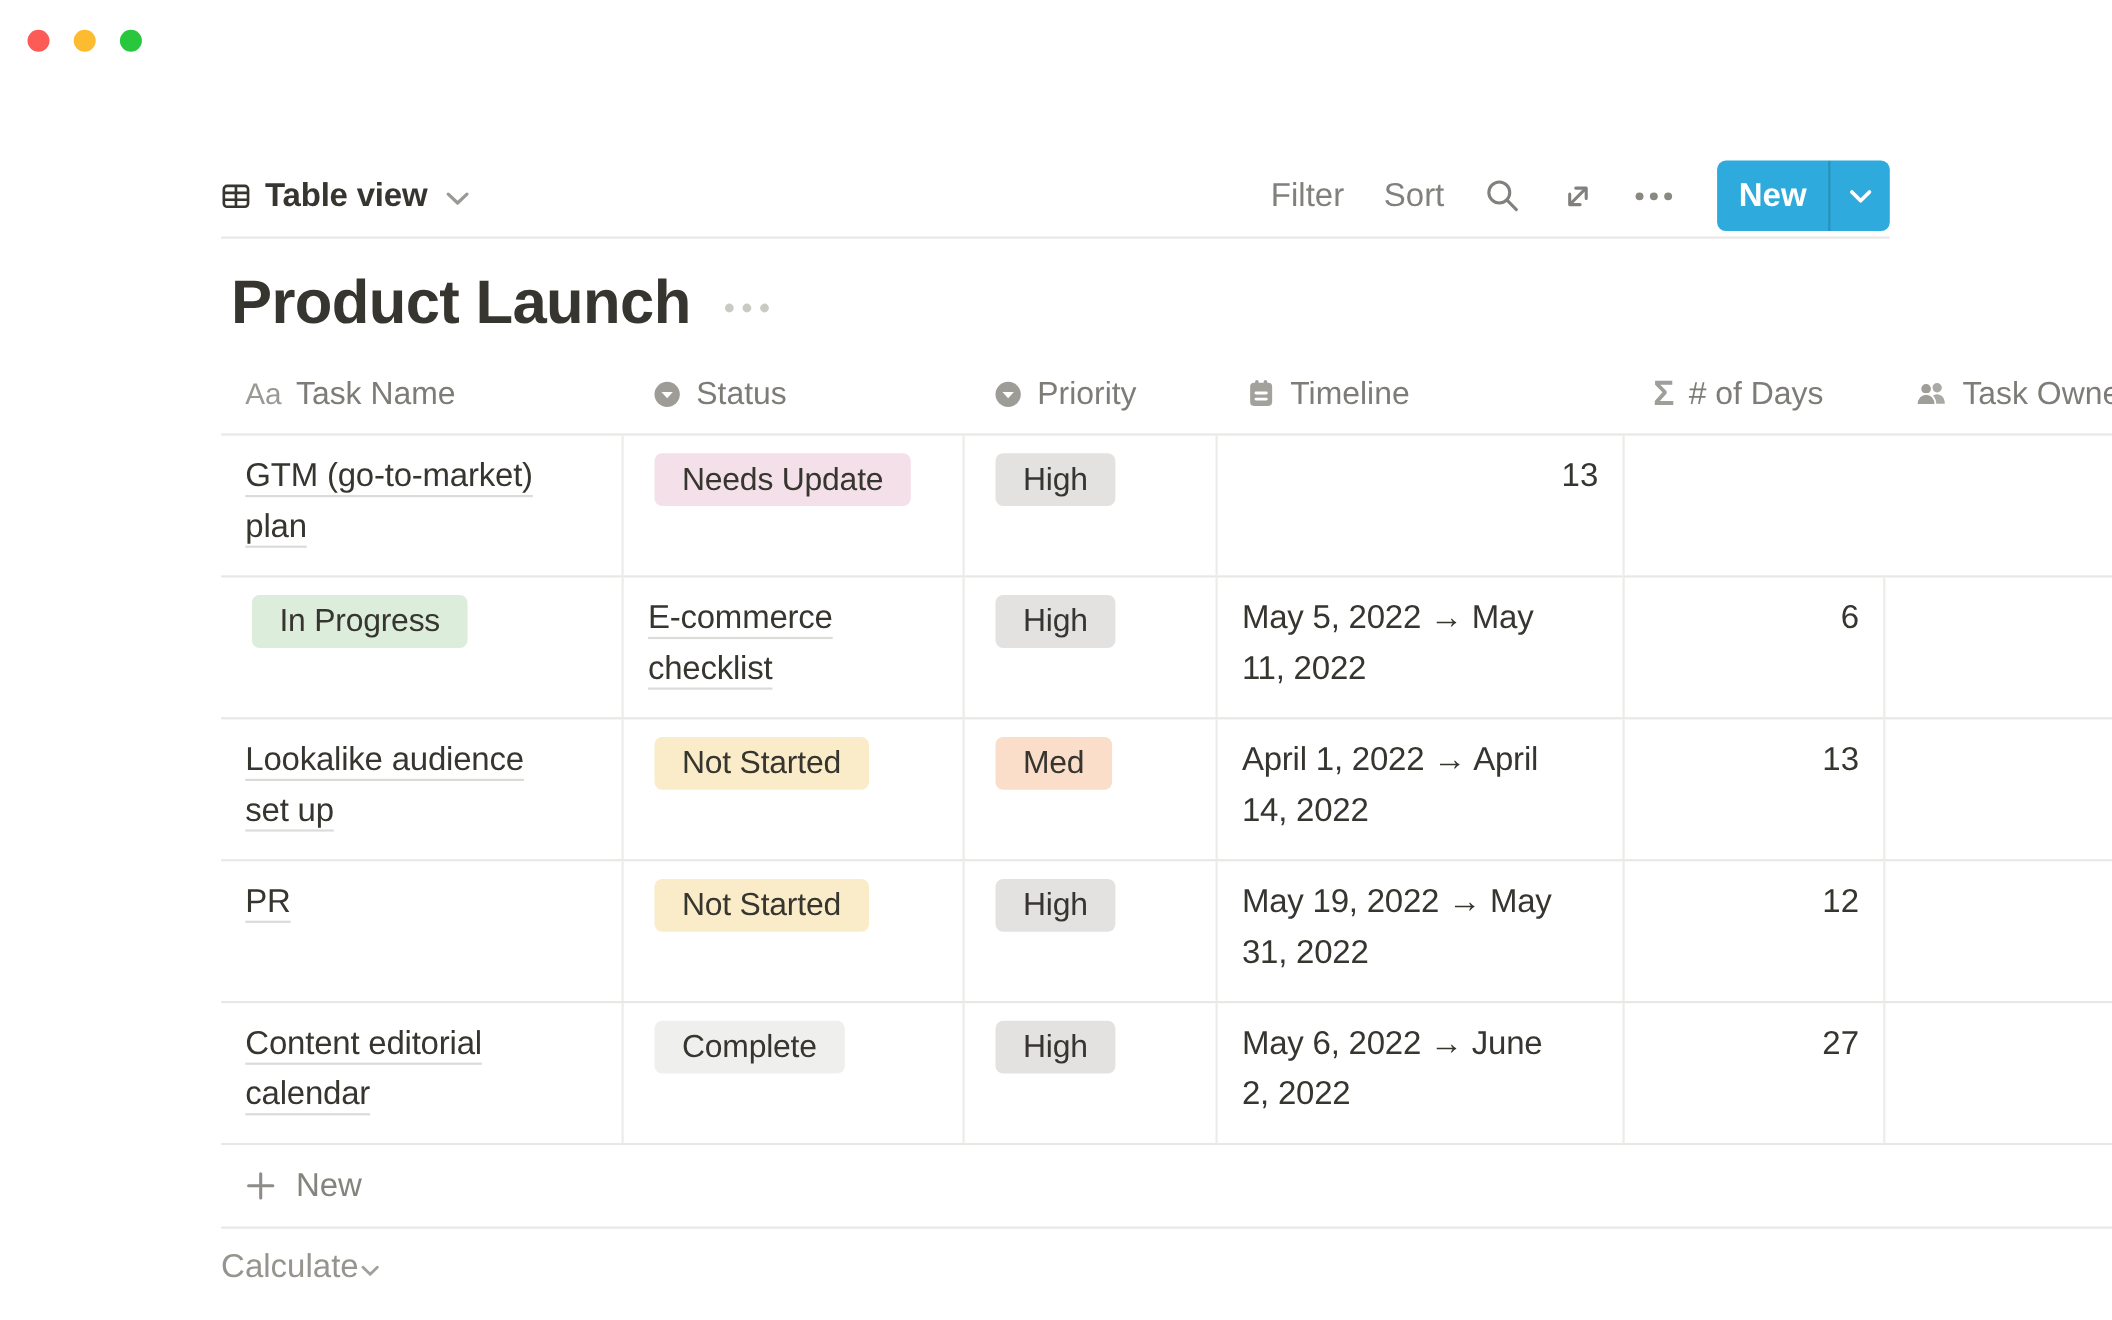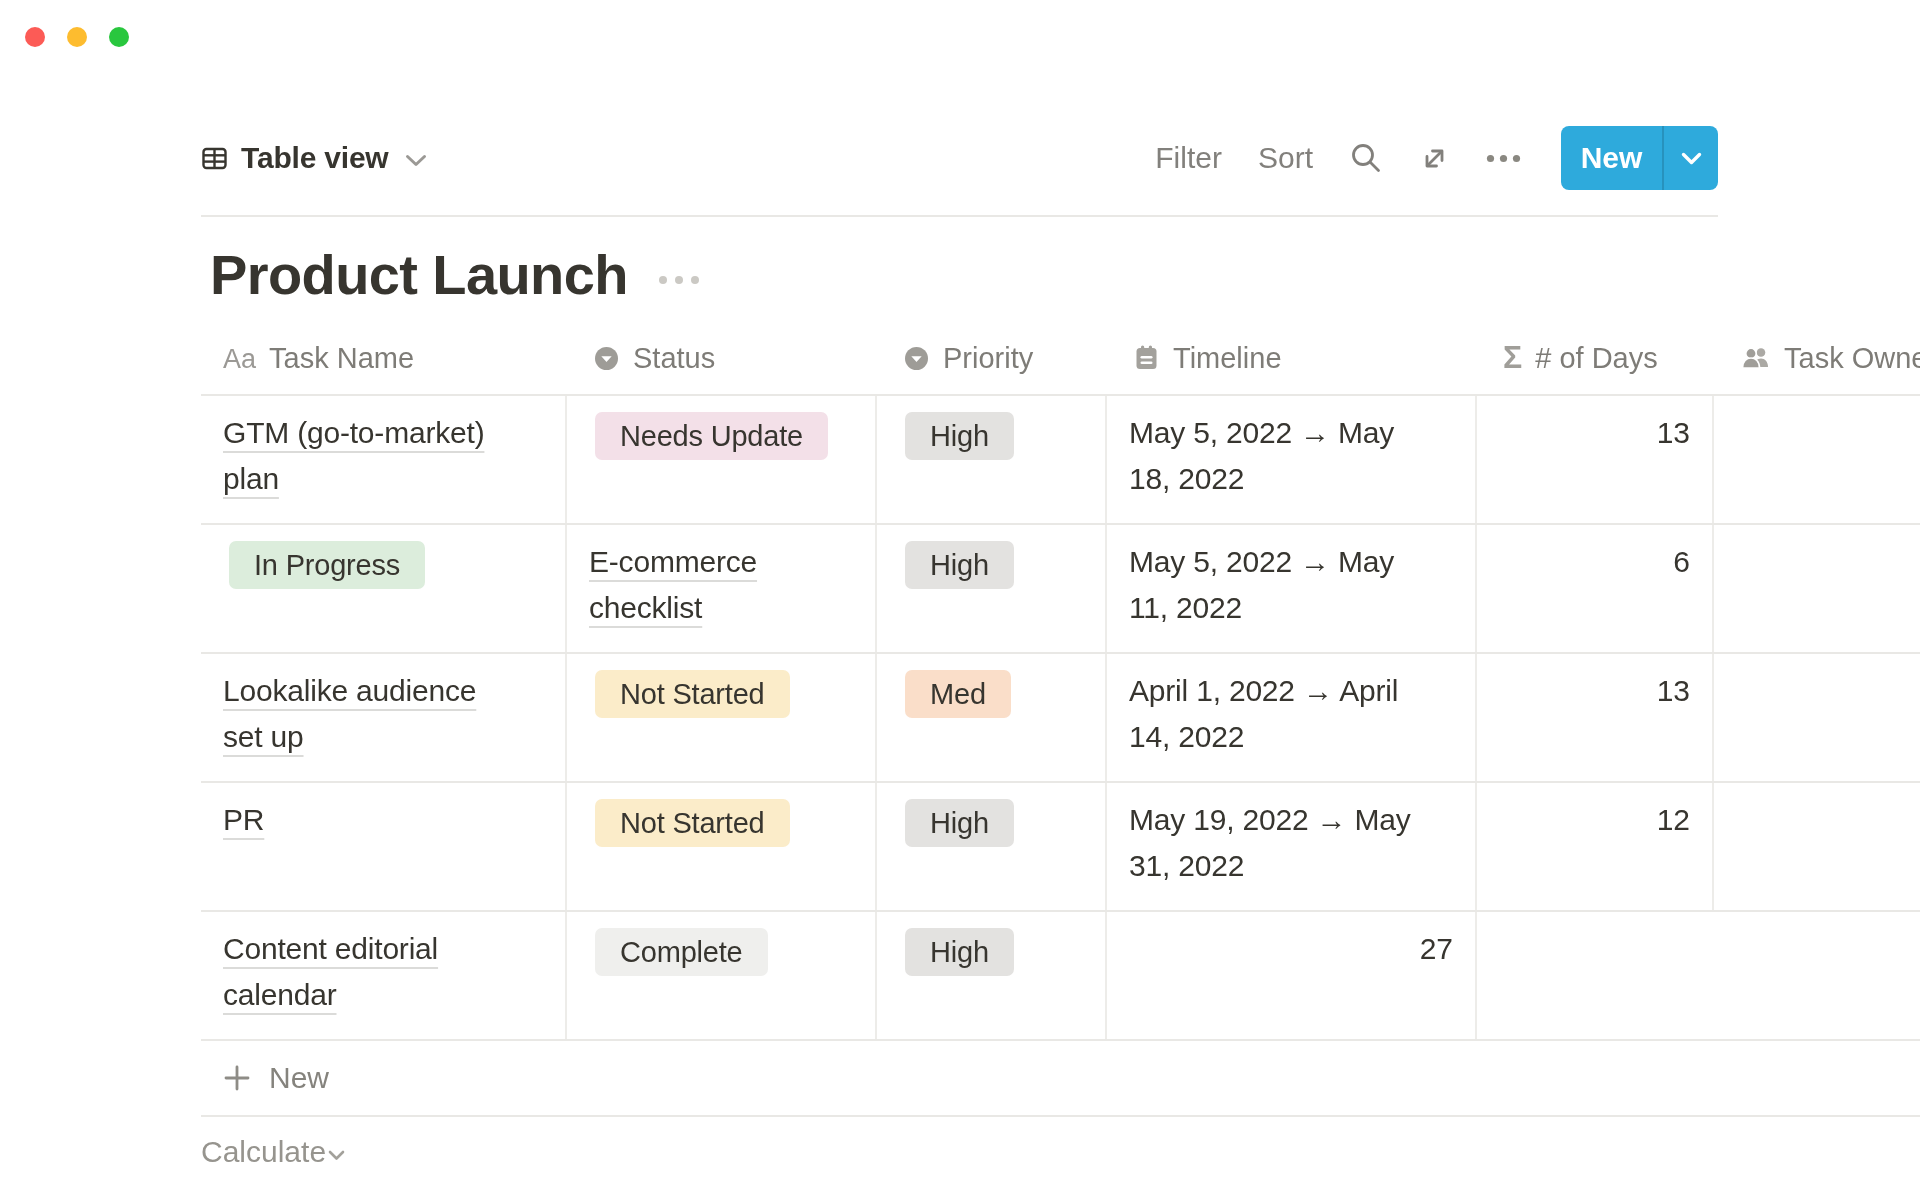--- a/index.html
+++ b/index.html
@@ -4,21 +4,21 @@
 <style>
   * { margin:0; padding:0; box-sizing:border-box; }
   html,body { width:1920px; height:1200px; overflow:hidden; background:#ffffff;
     font-family:"Liberation Sans","DejaVu Sans",sans-serif; color:#37352F; }
 
   
   .traffic { position:absolute; top:27px; left:25px; display:flex; gap:22px; }
   .light { width:20px; height:20px; border-radius:50%; }
 
   
-  .toolbar { position:absolute; left:201px; top:126px; width:1517px; height:64px;
+  .toolbar { position:absolute; left:201px; top:146px; width:1517px; height:64px;
     display:flex; justify-content:space-between; }
   .view-switcher { display:flex; align-items:center; gap:13px; cursor:pointer; }
   .view-label { font-size:30px; font-weight:700; letter-spacing:-0.2px; color:#37352F; }
   .toolbar-right { display:flex; align-items:center; gap:36px; }
   .tool-label { font-size:30px; color:#82807C; cursor:pointer; }
   .icon-btn { display:flex; align-items:center; justify-content:center; cursor:pointer; }
   .newbtn { display:flex; height:64px; border-radius:8px; overflow:hidden; color:#fff; margin-left:4px; cursor:pointer; }
   .newbtn-main { display:flex; align-items:center; justify-content:center; width:101px;
     font-size:30px; font-weight:700; }
   .newbtn-divider { width:2px; background:rgba(0,0,0,0.14); }
@@ -187,21 +187,20 @@
           </svg>
         </span>
         <span>Task Owner</span>
       </div>
     </div>
   <div class="tbody">
       <div class="trow">
         <div class="cell c-task"><span class="task-text">GTM (go-to-market) plan</span></div>
         <div class="cell c-status"><span class="badge" style="background: rgb(243, 224, 232);">Needs Update</span></div>
         <div class="cell c-priority"><span class="badge" style="background: rgb(227, 226, 224);">High</span></div>
-        <div class="cell c-timeline"><span class="timeline-text">May 5, 2022 → May 18, 2022</span></div>
         <div class="cell c-days">13</div>
         <div class="cell c-owner"></div>
       </div>
       <div class="trow">
         <div class="cell c-status"><span class="badge" style="background: rgb(220, 237, 220);">In Progress</span></div>
         <div class="cell c-task"><span class="task-text">E-commerce checklist</span></div>
         <div class="cell c-priority"><span class="badge" style="background: rgb(227, 226, 224);">High</span></div>
         <div class="cell c-timeline"><span class="timeline-text">May 5, 2022 → May 11, 2022</span></div>
         <div class="cell c-days">6</div>
         <div class="cell c-owner"></div>
@@ -219,20 +218,21 @@
         <div class="cell c-status"><span class="badge" style="background: rgb(251, 236, 201);">Not Started</span></div>
         <div class="cell c-priority"><span class="badge" style="background: rgb(227, 226, 224);">High</span></div>
         <div class="cell c-timeline"><span class="timeline-text">May 19, 2022 → May 31, 2022</span></div>
         <div class="cell c-days">12</div>
         <div class="cell c-owner"></div>
       </div>
       <div class="trow">
         <div class="cell c-task"><span class="task-text">Content editorial calendar</span></div>
         <div class="cell c-status"><span class="badge" style="background: rgb(239, 239, 237);">Complete</span></div>
         <div class="cell c-priority"><span class="badge" style="background: rgb(227, 226, 224);">High</span></div>
+        <div class="cell c-timeline"><span class="timeline-text">May 6, 2022 → June 2, 2022</span></div>
         <div class="cell c-days">27</div>
         <div class="cell c-owner"></div>
       </div>
     </div>
 </div>
 
 <div class="newrow">
   <span>
     <svg width="30" height="30" viewBox="0 0 30 30" fill="none" stroke="#8E8C86" stroke-width="2.8" stroke-linecap="round">
       <line x1="15" y1="4" x2="15" y2="26"></line>

